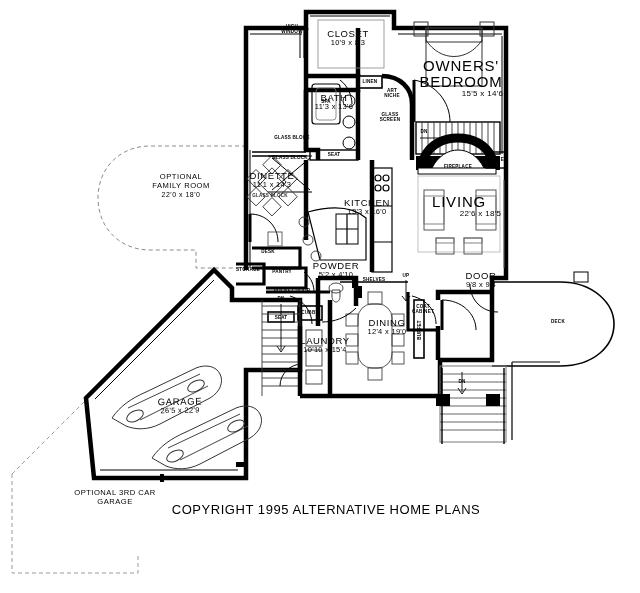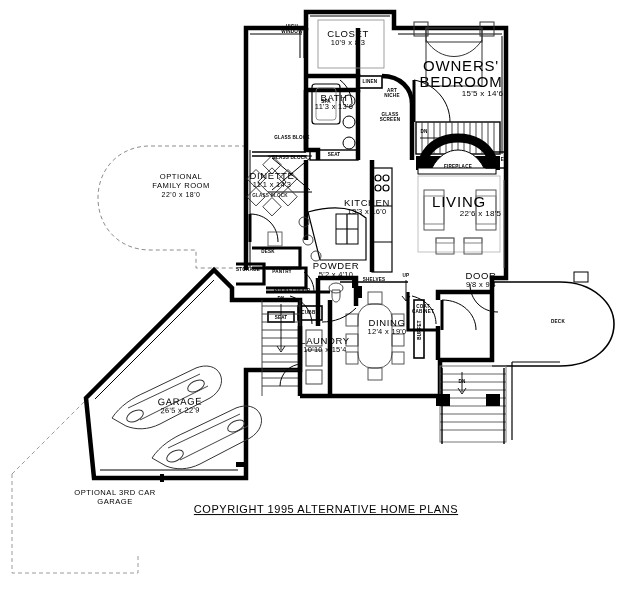--- a/index.html
+++ b/index.html
@@ -12,21 +12,21 @@
   .lbl{position:absolute;text-align:center;line-height:1.08;
        font-family:"Liberation Sans", sans-serif;color:#000;
        white-space:nowrap;letter-spacing:.3px;}
   .lbl.room{font-size:9px;}
   .lbl.room .nm{font-size:9.5px;letter-spacing:.6px;}
   .lbl.room .dim{font-size:7.5px;}
   .lbl.big .nm{font-size:15px;letter-spacing:.8px;}
   .lbl.big .dim{font-size:8px;margin-left:43px;}
   .lbl.tiny{font-size:4.6px;letter-spacing:.2px;font-weight:bold;}
   .lbl.note{font-size:7.6px;letter-spacing:.5px;line-height:1.25;}
-  .lbl.copy{font-size:11px;letter-spacing:.55px;text-decoration:underline;}
+  .lbl.copy{font-size:13px;letter-spacing:.55px;}
   .ctr{transform:translate(-50%,-50%);}
 </style>
 </head>
 <body>
 
 <svg id="plan" viewBox="0 0 640 593">
   <defs>
     <g id="arrowhead"></g>
   </defs>
 

